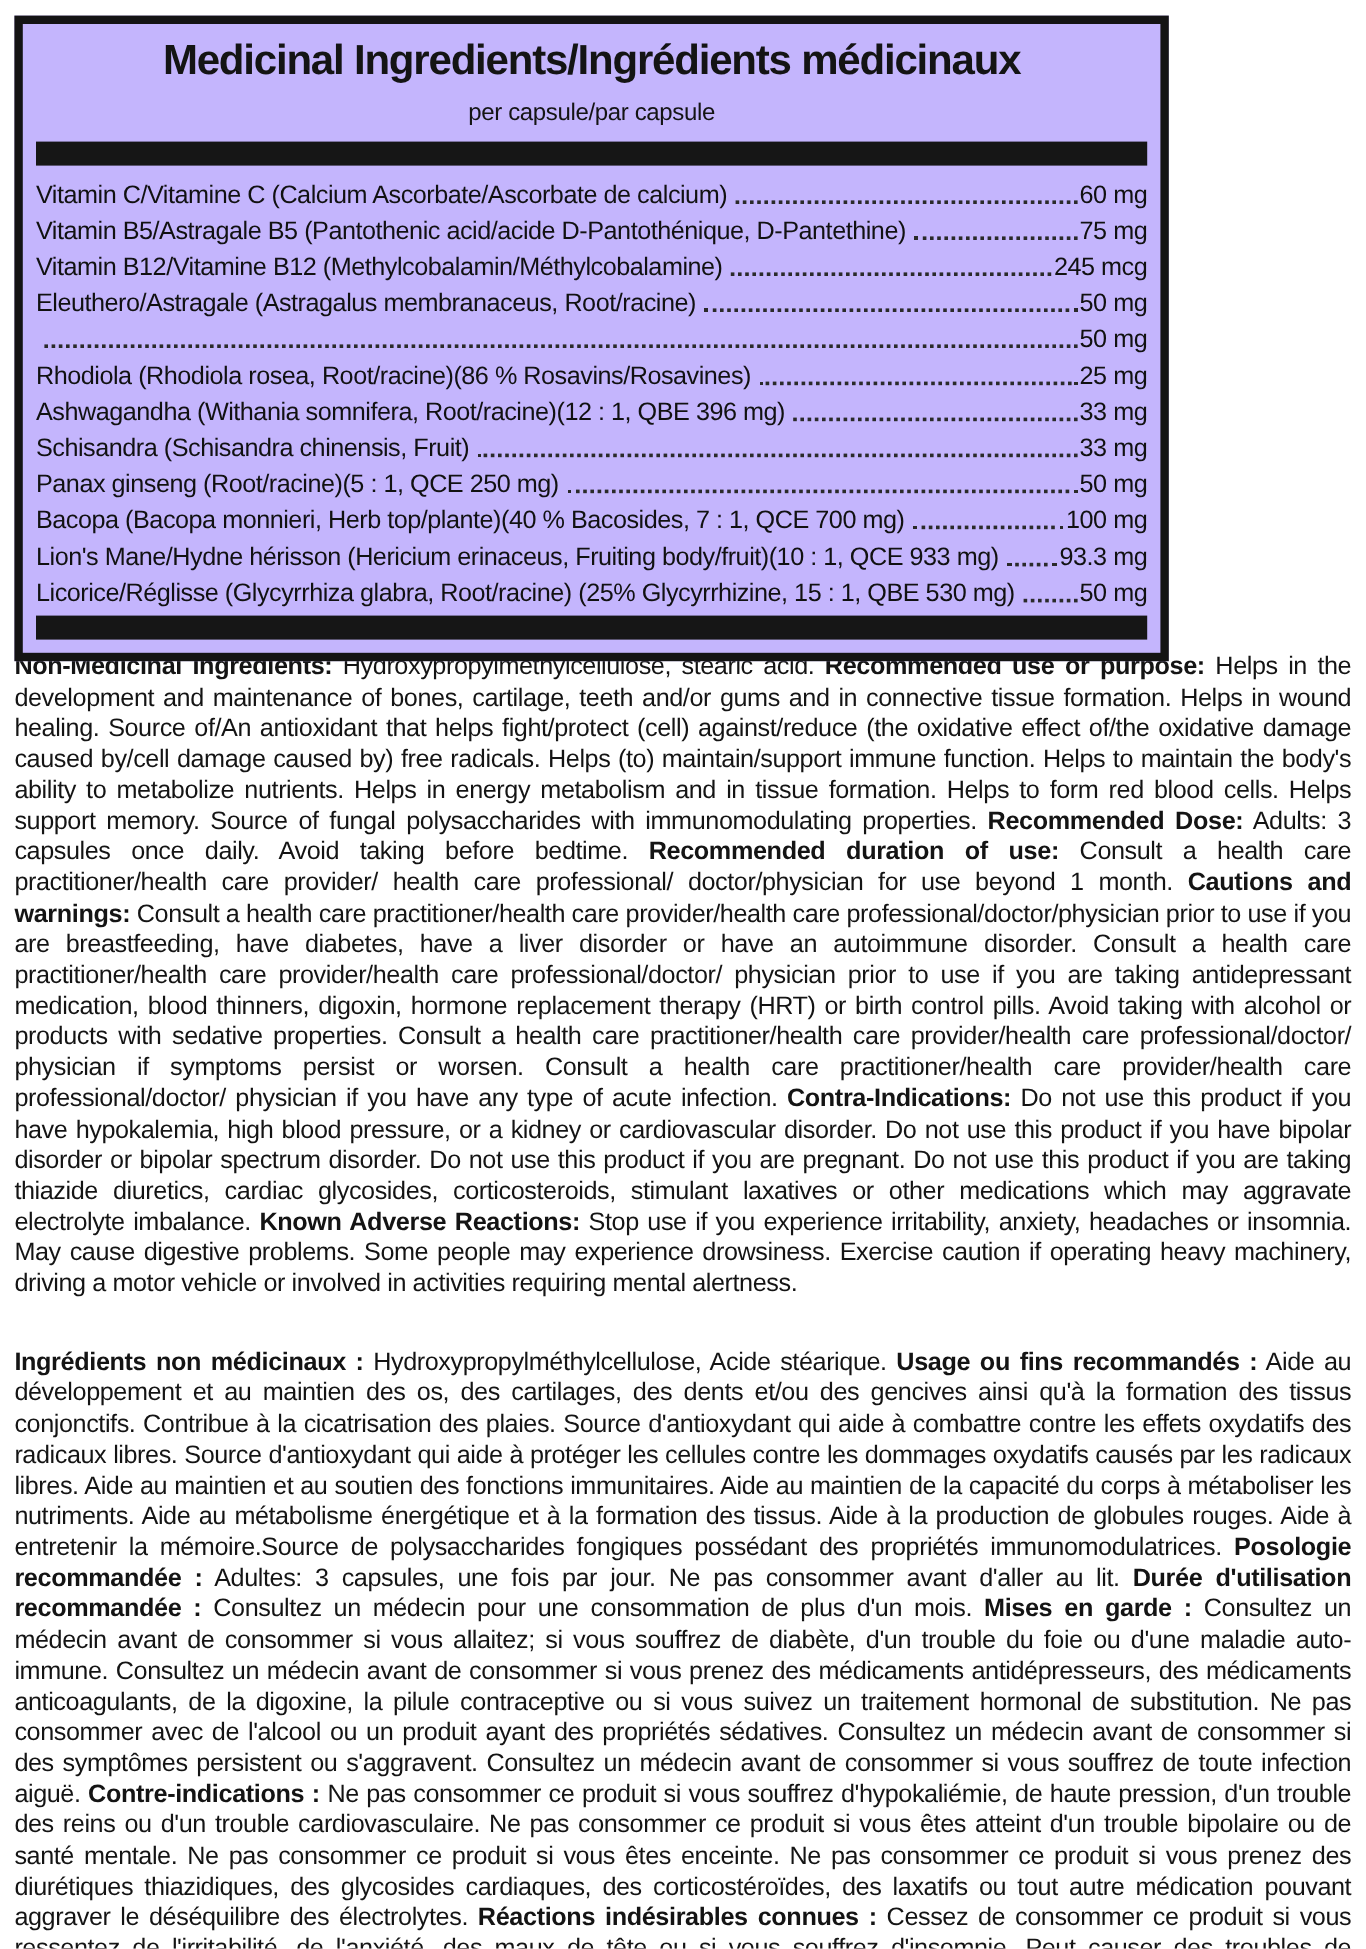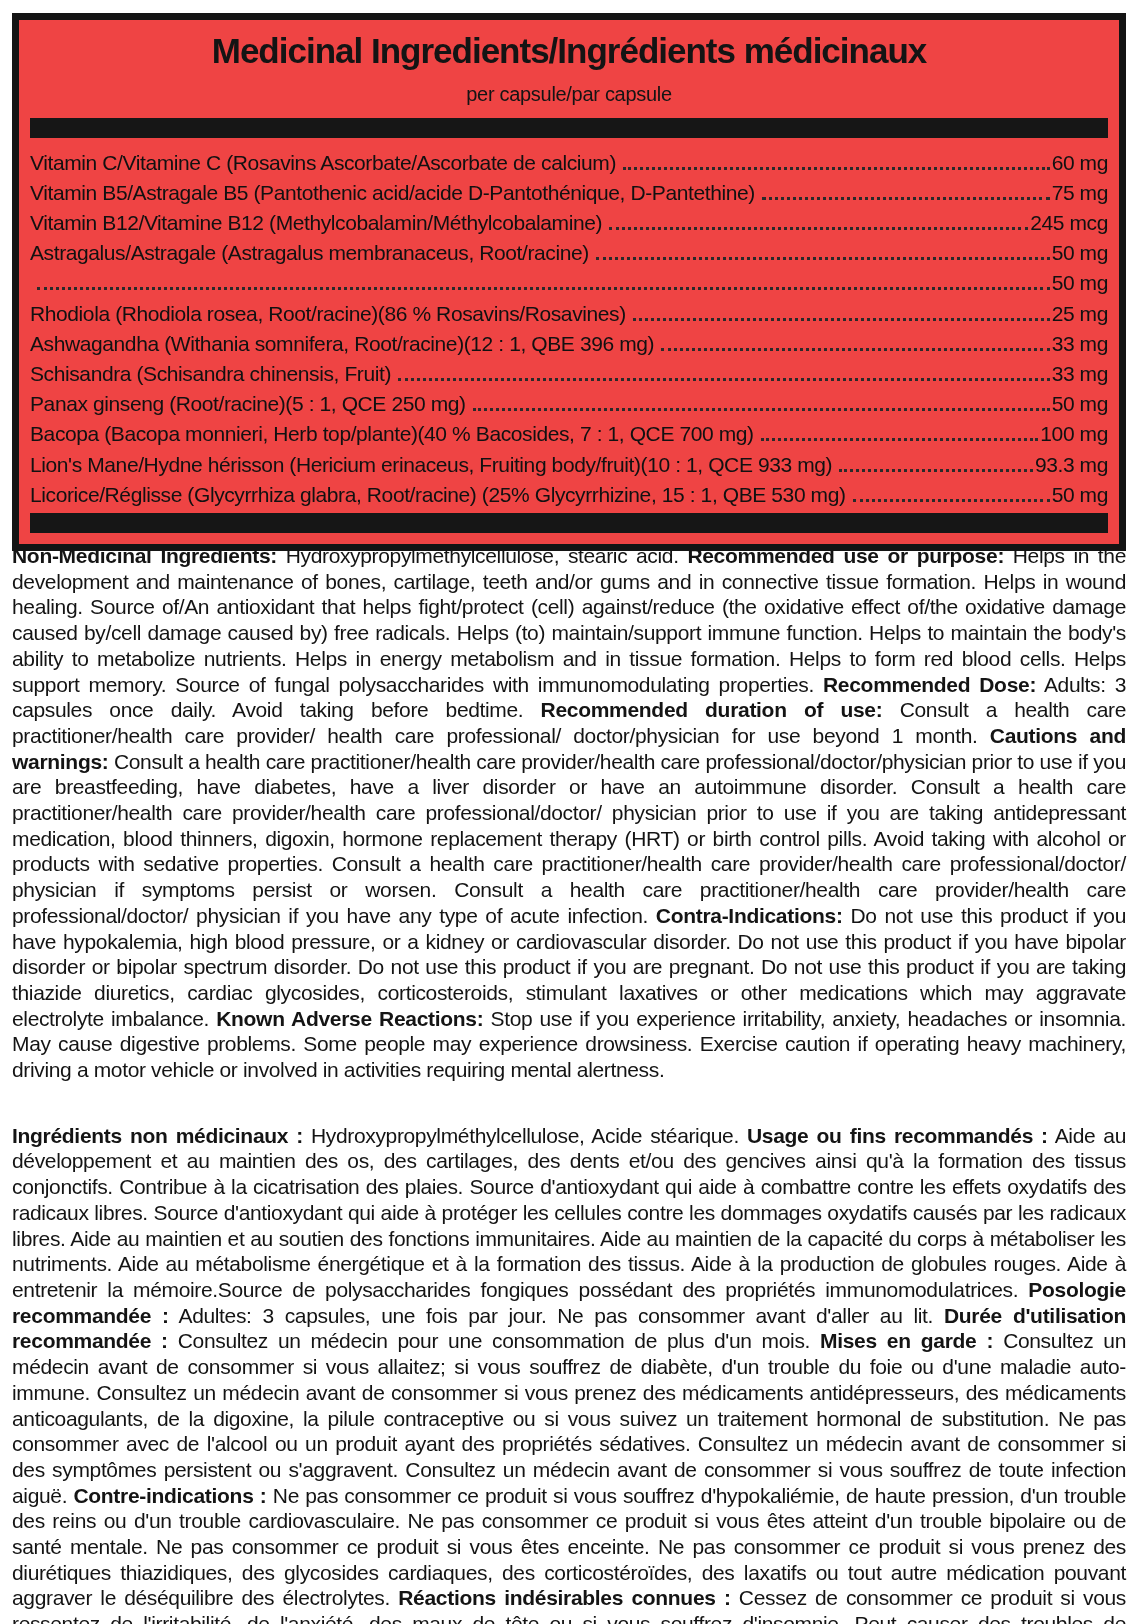--- a/index.html
+++ b/index.html
@@ -16,24 +16,24 @@
     width: 1138px;
     height: 1624px;
     overflow: hidden;
     background: #ffffff;
   }
   
   .panel {
     position: absolute;
     left: 12px;
     top: 13px;
-    width: 1114px;
+    width: 962px;
     box-sizing: border-box;
     border: 7px solid #141414;
-    background: #ef4444;
+    background: #c4b5fd;
     padding: 0 11px 11px 11px;
   }
   .panel-title {
     margin: 12px 0 0 0;
     text-align: center;
     font-size: 35px;
     font-weight: bold;
     letter-spacing: -1px;
     line-height: 1.1;
     color: #141414;
@@ -86,36 +86,36 @@
 <body>
 
 <div class="page">
 
   <section class="panel">
     <h1 class="panel-title">Medicinal Ingredients/Ingrédients médicinaux</h1>
     <div class="panel-subtitle">per capsule/par capsule</div>
     <div class="black-bar"></div>
     <div class="ingredients" id="ingredients">
         <div class="ing-row">
-          <span class="ing-name">Vitamin C/Vitamine C (Rosavins Ascorbate/Ascorbate de calcium) </span>
+          <span class="ing-name">Vitamin C/Vitamine C (Calcium Ascorbate/Ascorbate de calcium) </span>
           <span class="ing-leader"></span>
           <span class="ing-amount">60 mg</span>
         </div>
         <div class="ing-row">
           <span class="ing-name">Vitamin B5/Astragale B5 (Pantothenic acid/acide D-Pantothénique, D-Pantethine) </span>
           <span class="ing-leader"></span>
           <span class="ing-amount">75 mg</span>
         </div>
         <div class="ing-row">
           <span class="ing-name">Vitamin B12/Vitamine B12 (Methylcobalamin/Méthylcobalamine)</span>
           <span class="ing-leader"></span>
           <span class="ing-amount">245 mcg</span>
         </div>
         <div class="ing-row">
-          <span class="ing-name">Astragalus/Astragale (Astragalus membranaceus, Root/racine) </span>
+          <span class="ing-name">Eleuthero/Astragale (Astragalus membranaceus, Root/racine) </span>
           <span class="ing-leader"></span>
           <span class="ing-amount">50 mg</span>
         </div>
         <div class="ing-row">
           <span class="ing-leader"></span>
           <span class="ing-amount">50 mg</span>
         </div>
         <div class="ing-row">
           <span class="ing-name">Rhodiola (Rhodiola rosea, Root/racine)(86 % Rosavins/Rosavines) </span>
           <span class="ing-leader"></span>

